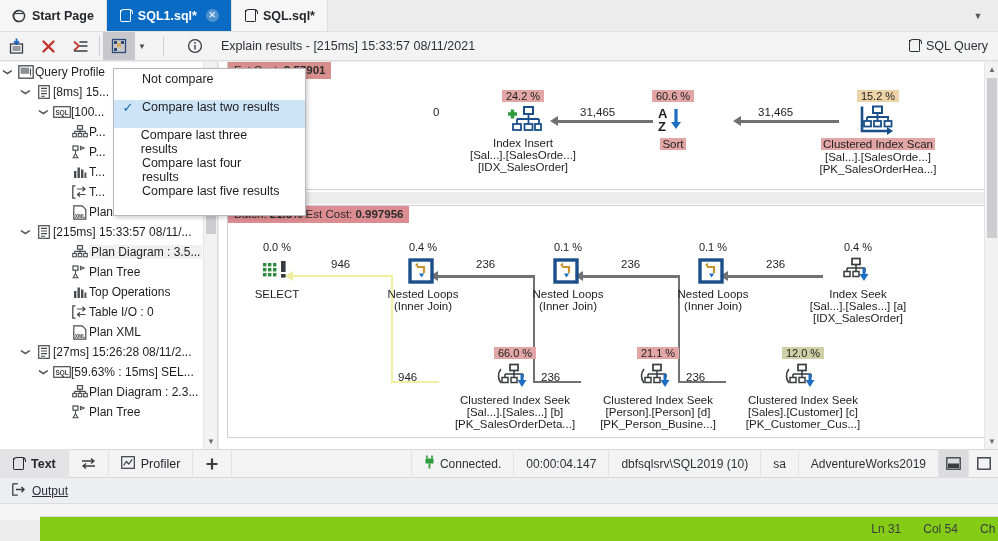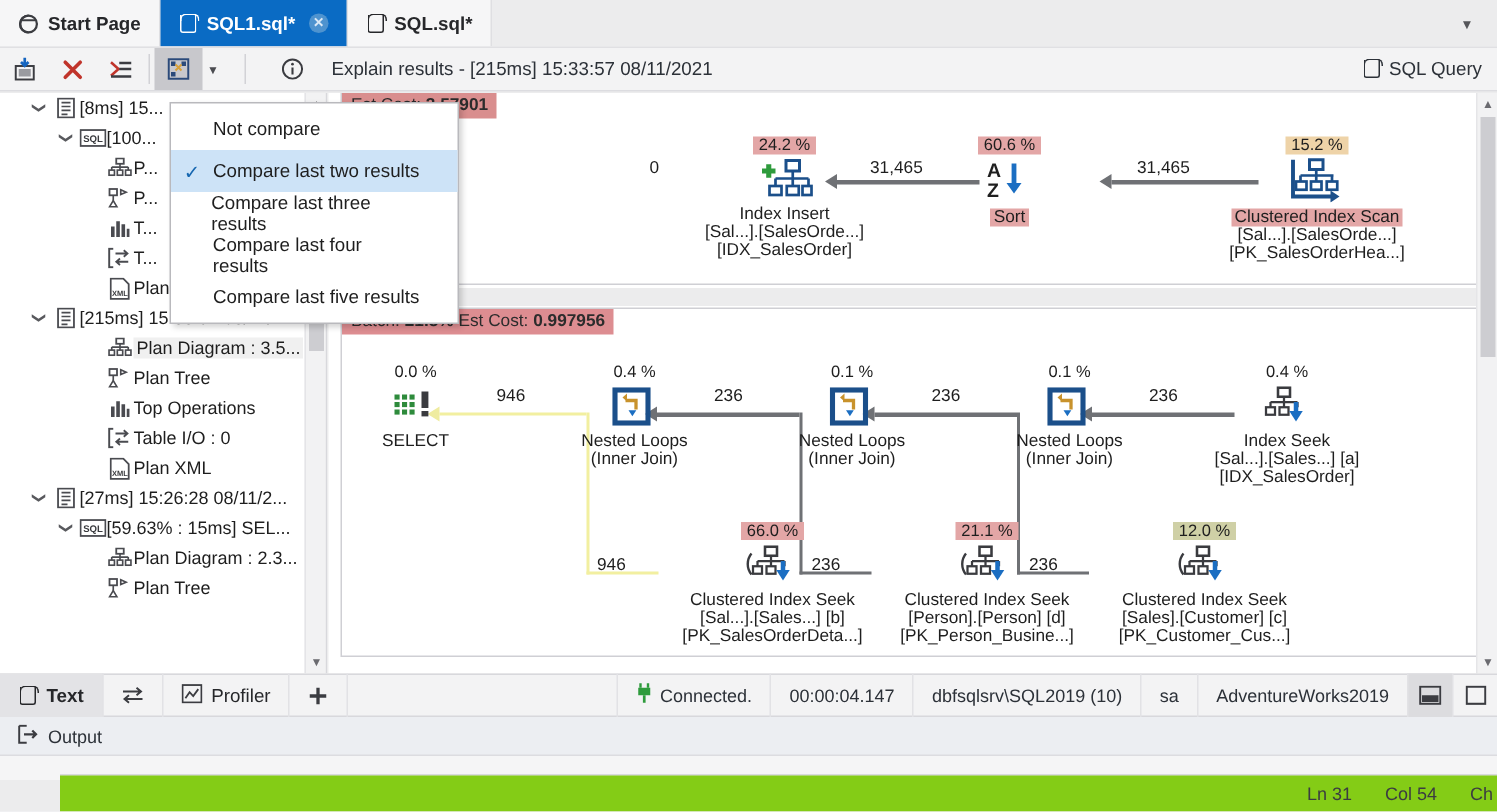--- a/index.html
+++ b/index.html
@@ -198,21 +198,21 @@
     width: 30px; display: flex; align-items: center; justify-content: center;
     border-left: 1px solid #e2e2e5;
   }
   .sbtn.pressed { background: #dcdcdf; }
 
   
   #outputbar {
     position: absolute; left: 0; top: 478px; width: 998px; height: 26px;
     background: #eceef2; border-bottom: 1px solid #dcdce0;
     display: flex; align-items: center; gap: 6px; padding-left: 12px;
-    font-size: 12px; color: #2c3138;
+    font-size: 12px; color: #2c3138; text-decoration: underline;
   }
   #outputbody {
     position: absolute; left: 0; top: 504px; width: 998px; height: 16px;
     background: #f5f5f6;
   }
   #footer {
     position: absolute; left: 0; top: 516px; width: 998px; height: 25px;
     background: #84cc16; border-top: 1px solid #d9d9dd;
     display: flex; align-items: center; justify-content: flex-end;
     gap: 22px; padding-right: 26px; font-size: 12px; color: #3b3c41; margin-left: 40px;
@@ -220,21 +220,21 @@
   #gripper { position: absolute; right: 4px; bottom: 3px; width: 12px; height: 12px; }
 
   
   #menu {
     position: absolute; left: 113px; top: 68px; width: 193px;
     background: #ffffff; border: 1px solid #b9b9bd;
     box-shadow: 2px 2px 4px rgba(0,0,0,0.18);
     padding: 3px 0; z-index: 50;
   }
   .mitem {
-    display: flex; align-items: center; height: 28px;
+    display: flex; align-items: flex-start; height: 28px;
     font-size: 12.5px; color: #1e1e1e; cursor: default; padding-right: 24px;
   }
   .mitem.sel { background: #cde3f7; }
   .mcheck { width: 28px; text-align: center; color: #1566b0; font-size: 13px; }
 </style>
 </head>
 <body>
 
 <div id="tabbar">
   <div class="tab">
@@ -300,20 +300,32 @@
   </div>
   <div id="explain-label">Explain results - [215ms] 15:33:57 08/11/2021</div>
   <div id="toolbar-right">
     <span class="docicon"></span>
     <span>SQL Query</span>
   </div>
 </div>
 
 <div id="sidebar">
   <div id="sb-rows">
+      <div class="trow">
+        <span style="flex: 0 0 0px;"></span>
+        <span class="twist" style="transform: rotate(90deg);">❯</span>
+        <span class="ticon">
+          <svg width="16" height="14" viewBox="0 0 16 14">
+            <rect x="0.8" y="0.8" width="14.4" height="12.4" fill="none" stroke="#4a4b50" stroke-width="1.3"></rect>
+            <rect x="2.6" y="2.6" width="8.5" height="6.2" fill="#8d8e93"></rect>
+            <path d="M12.5 3.5v7" stroke="#4a4b50" stroke-width="1.1"></path>
+          </svg>
+        </span>
+        <span class="tlabel">Query Profile</span>
+      </div>
       <div class="trow">
         <span style="flex: 0 0 18px;"></span>
         <span class="twist" style="transform: rotate(90deg);">❯</span>
         <span class="ticon">
           <svg width="12" height="14" viewBox="0 0 12 14">
             <rect x="0.7" y="0.7" width="10.6" height="12.6" fill="none" stroke="#4a4b50" stroke-width="1.2"></rect>
             <path d="M3 3.4h6M3 6h6M3 8.6h6M3 11.2h4" stroke="#4a4b50" stroke-width="1.1"></path>
           </svg>
         </span>
         <span class="tlabel">[8ms] 15...</span>

